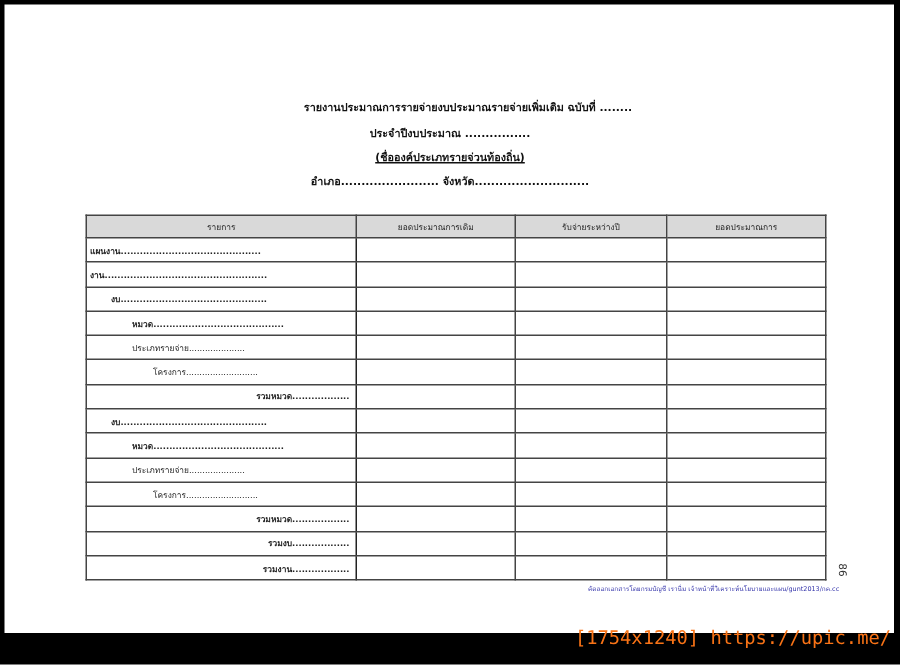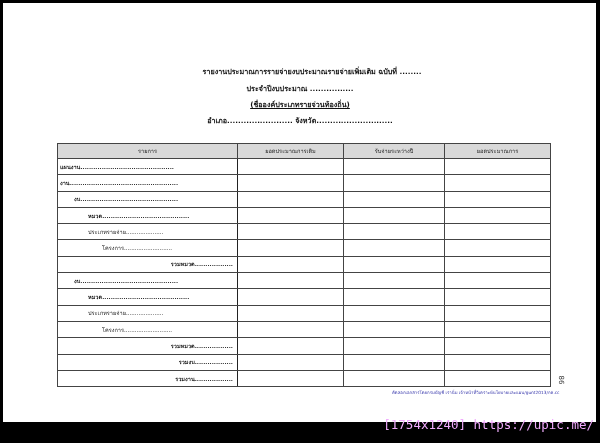--- a/index.html
+++ b/index.html
@@ -15,21 +15,21 @@
   table.form th { background:#d9d9d9; font-weight:normal; text-align:center; height:14px; }
   table.form td.c1 { border-right:1.5px solid #222; }
   .bold { font-weight:bold; }
   .pad0 { padding-left:2px !important; }
   .pad1 { padding-left:16px !important; }
   .pad2 { padding-left:30px !important; }
   .pad3 { padding-left:44px !important; }
   .right { text-align:right; padding-right:4px !important; }
   .pagenum { position:absolute; left:557px; top:376px; font-size:7px; color:#333; transform:rotate(90deg); transform-origin:center; }
   .footer-note { position:absolute; left:392px; top:389px; font-size:4.3px; color:#3333aa; white-space:nowrap; }
-  .watermark { position:absolute; right:6px; top:417px; color:#f0abfc; font-family:"DejaVu Sans Mono", monospace; font-size:12.5px; white-space:nowrap; }
+  .watermark { position:absolute; right:6px; top:417px; color:#f97316; font-family:"DejaVu Sans Mono", monospace; font-size:12.5px; white-space:nowrap; }
 </style>
 </head>
 <body>
 
 <div class="page"></div>
 
 <div class="title t1">รายงานประมาณการรายจ่ายงบประมาณรายจ่ายเพิ่มเติม ฉบับที่ ........</div>
 <div class="title t2">ประจำปีงบประมาณ ................</div>
 <div class="title t3">(ชื่อองค์ประเภทรายจ่วนท้องถิ่น)</div>
 <div class="title t4">อำเภอ........................ จังหวัด............................</div>

